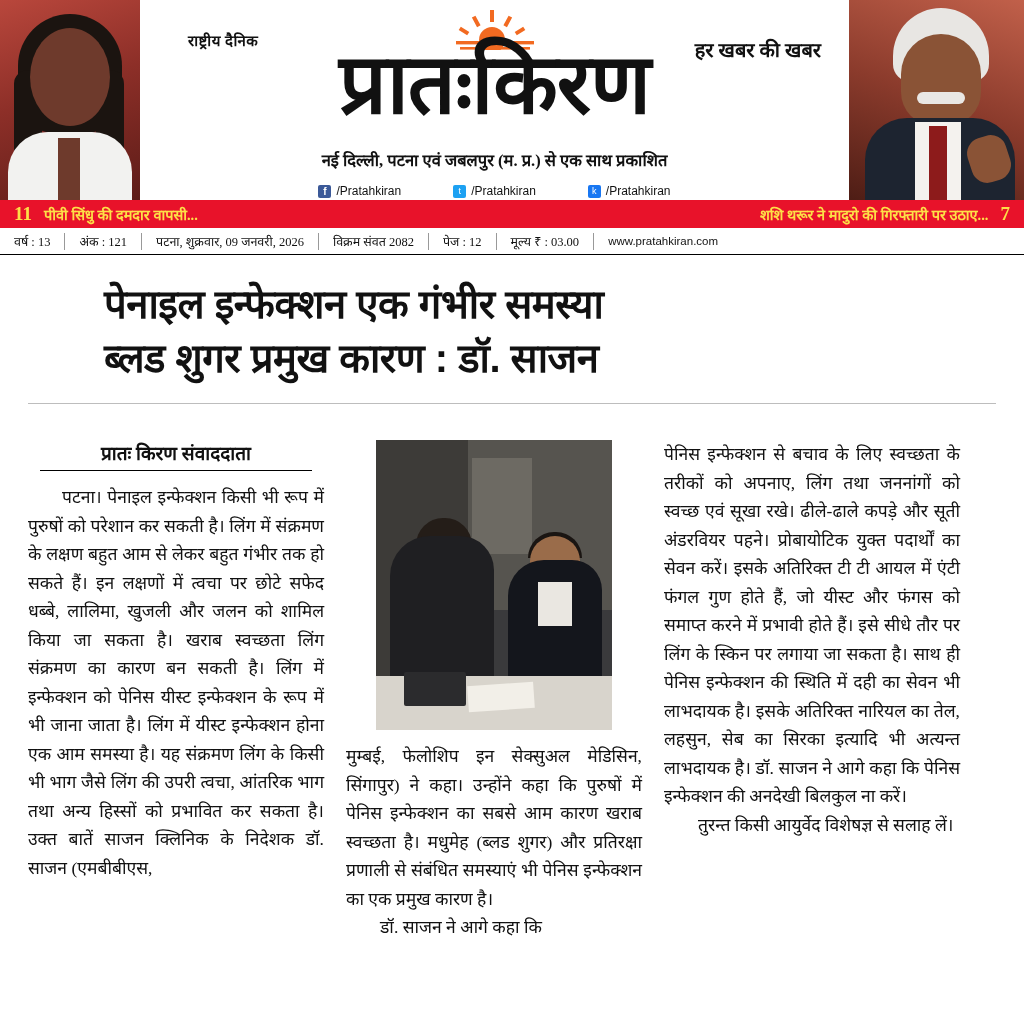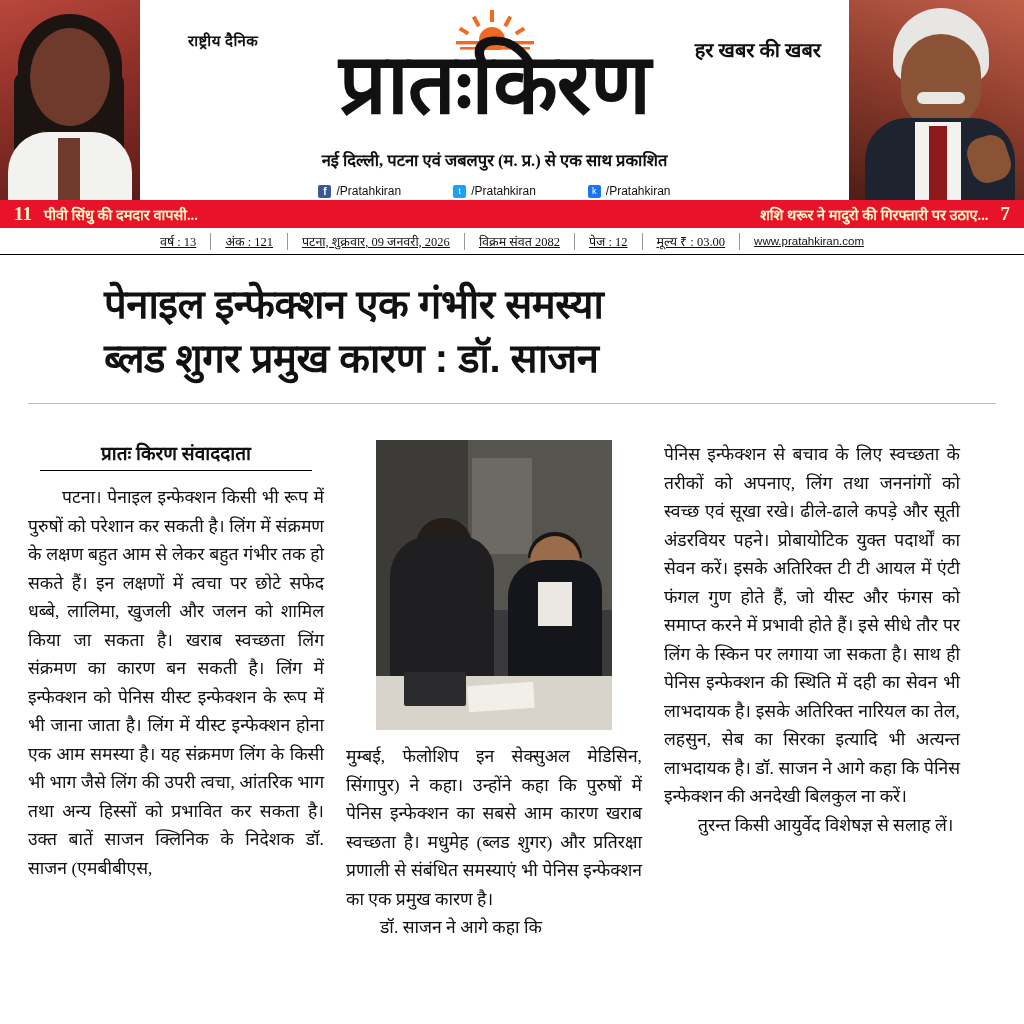--- a/index.html
+++ b/index.html
@@ -69,35 +69,34 @@
     font-size:12px;font-family:"Liberation Sans", sans-serif;
   }
   .soc{display:flex;align-items:center;gap:5px;}
   .soc .ic{width:13px;height:13px;border-radius:2px;display:inline-block;}
   .ic-fb{background:#3b5998;color:#fff;font-size:10px;text-align:center;line-height:13px;font-weight:bold;}
   .ic-tw{background:#1da1f2;color:#fff;font-size:9px;text-align:center;line-height:13px;}
   .ic-in{background:#1877f2;color:#fff;font-size:9px;text-align:center;line-height:13px;}
 
   
   .redbar{
-    position:relative;height:28px;background:#e8122a;color:#fef9c3;
+    position:relative;height:28px;background:#e8122a;color:#fde047;
     display:flex;align-items:center;justify-content:space-between;
     padding:0 14px;box-sizing:border-box;
     font-family:"Liberation Sans", sans-serif;
   }
   .redbar .num{font-size:19px;font-weight:bold;font-family:"Liberation Serif",serif;}
   .redbar .txt{font-size:14.5px;font-weight:bold;font-family:"Liberation Serif",serif;}
   .rb-left,.rb-right{display:flex;align-items:center;gap:12px;}
 
   
   .infobar{
     height:26px;border-bottom:1.5px solid #000;
-    display:flex;align-items:center;justify-content:center;gap:0;
+    display:flex;align-items:center;justify-content:flex-start;gap:0;
     font-size:12.5px;
-    text-decoration:underline;
   }
   .infobar .cell{padding:0 14px;border-right:1px solid #999;white-space:nowrap;}
   .infobar .cell:last-child{border-right:none;}
   .infobar .web{font-family:"Liberation Sans",sans-serif;font-size:11.5px;}
 
   
   .headline{
     padding:22px 50px 10px 104px;
     font-size:40px;line-height:54px;font-weight:bold;
     font-family:"Liberation Sans", sans-serif;

